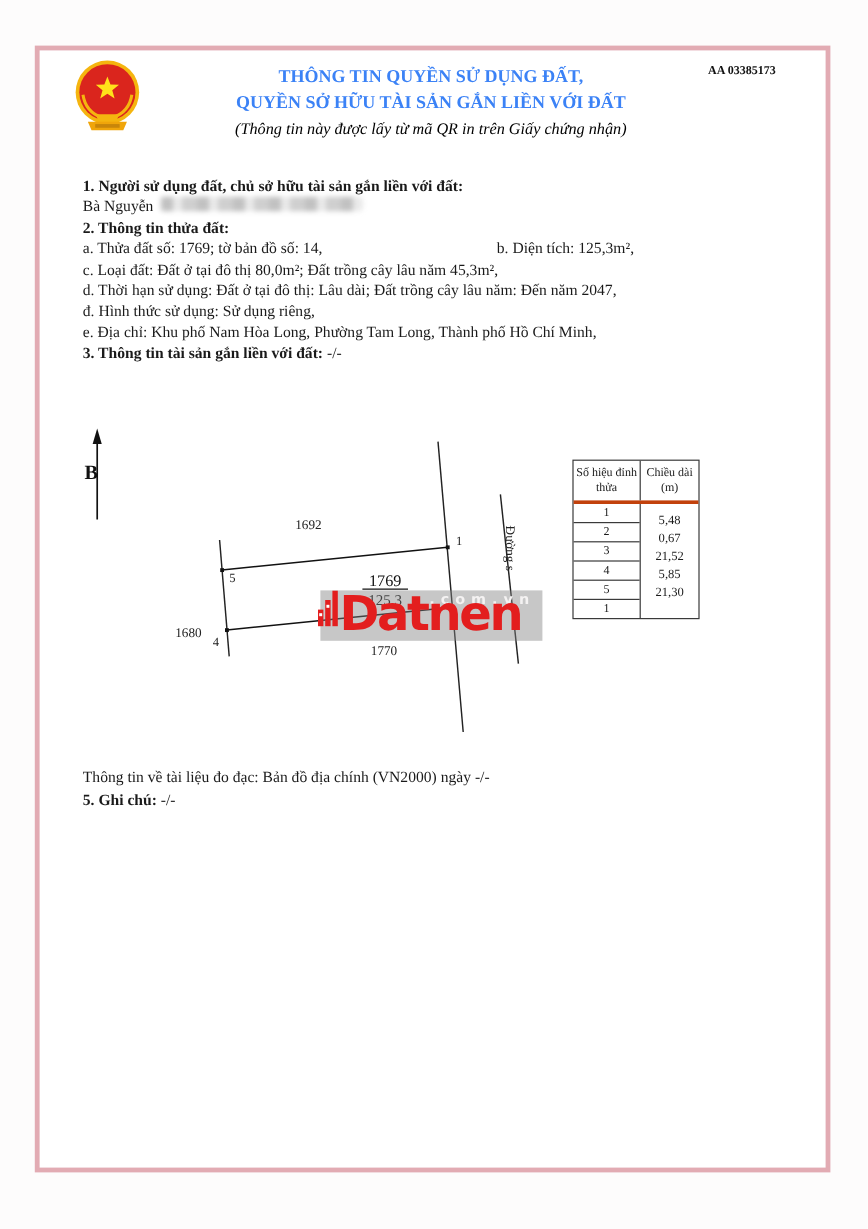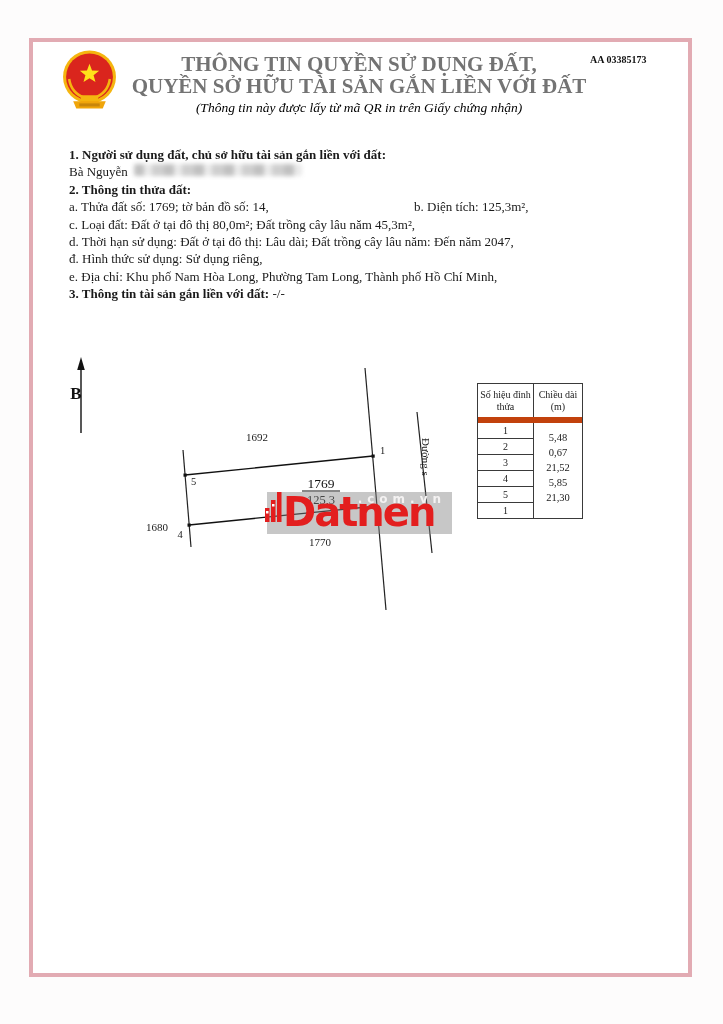--- a/index.html
+++ b/index.html
@@ -8,41 +8,41 @@
     font-family:"Liberation Serif","DejaVu Serif",serif;color:#1a1a1a;
     overflow:hidden;
   }
   .page{
     position:absolute;left:29px;top:38px;width:663px;height:939px;
     box-sizing:border-box;border:4px solid #e2abb3;background:#ffffff;
   }
   
   .emblem{position:absolute;left:28px;top:6px;width:57px;height:66px;}
   .title-block{position:absolute;left:96px;top:11px;width:460px;text-align:center;}
-  .title-line{font-weight:bold;font-size:21px;line-height:22px;color:#737373;}
+  .title-line{font-weight:bold;font-size:15px;line-height:22px;color:#3b82f6;}
   .subtitle{font-style:italic;font-size:13.5px;line-height:20px;color:#000000;margin-top:1px;}
   .serial{position:absolute;left:557px;top:12px;font-weight:bold;font-size:10px;color:#111;}
   
   .doc-text{position:absolute;left:36px;top:104px;font-size:13px;line-height:17.4px;white-space:nowrap;}
   .doc-text .b{font-weight:bold;}
   .line{position:relative;}
   .part-b{position:absolute;left:300px;top:0;padding-left:45px;}
   .redacted{
     display:inline-block;width:168px;height:12px;vertical-align:baseline;
     background:repeating-linear-gradient(90deg,#8f8f8f 0 10px,#d8d8d8 10px 18px,#a8a8a8 18px 30px);
     filter:blur(2.2px);opacity:.55;border-radius:2px;margin-left:6px;
   }
   
   .diagram-svg{position:absolute;left:0;top:313px;}
   
   .vtable{
     position:absolute;left:444px;top:341px;width:104px;background:#fff;
     border:1px solid #3a3a3a;font-size:10px;line-height:11.5px;text-align:center;
   }
-  .vt-head{display:flex;border-bottom:6px solid #c2410c;}
+  .vt-head{display:flex;border-bottom:3px solid #c2410c;}
   .vt-h1{width:56px;border-right:1px solid #3a3a3a;padding:5px 1px;box-sizing:border-box;}
   .vt-h2{flex:1;padding:5px 1px;}
   .vt-body{display:flex;}
   .vt-ids{width:56px;border-right:1px solid #3a3a3a;box-sizing:border-box;}
   .vt-ids div{height:15px;line-height:15px;border-bottom:1px solid #3a3a3a;}
   .vt-ids div:last-child{border-bottom:none;}
   .vt-lens{flex:1;position:relative;}
   .vt-lens div{position:absolute;left:0;right:0;height:14px;line-height:14px;font-size:10.5px;}
   .vt-lens div:nth-child(1){top:8px;}
   .vt-lens div:nth-child(2){top:23px;}
@@ -169,14 +169,18 @@
         <rect x="0" y="16" width="4.5" height="14" fill="#e31e1e"></rect>
         <rect x="6" y="8" width="4.5" height="22" fill="#e31e1e"></rect>
         <rect x="12" y="0" width="4.5" height="30" fill="#e31e1e"></rect>
         <rect x="1" y="19" width="2.5" height="2.5" fill="#fff"></rect>
         <rect x="7" y="12" width="2.5" height="2.5" fill="#fff"></rect>
       </svg>
       <span>Datnen</span>
     </div>
   </div>
 
+  <div class="foot-text">
+    <div class="line">Thông tin về tài liệu đo đạc: Bản đồ địa chính (VN2000) ngày -/-</div>
+    <div class="line"><span class="b">5. Ghi chú:</span> <span>-/-</span></div>
+  </div>
 
 </div>
 
 </body></html>

